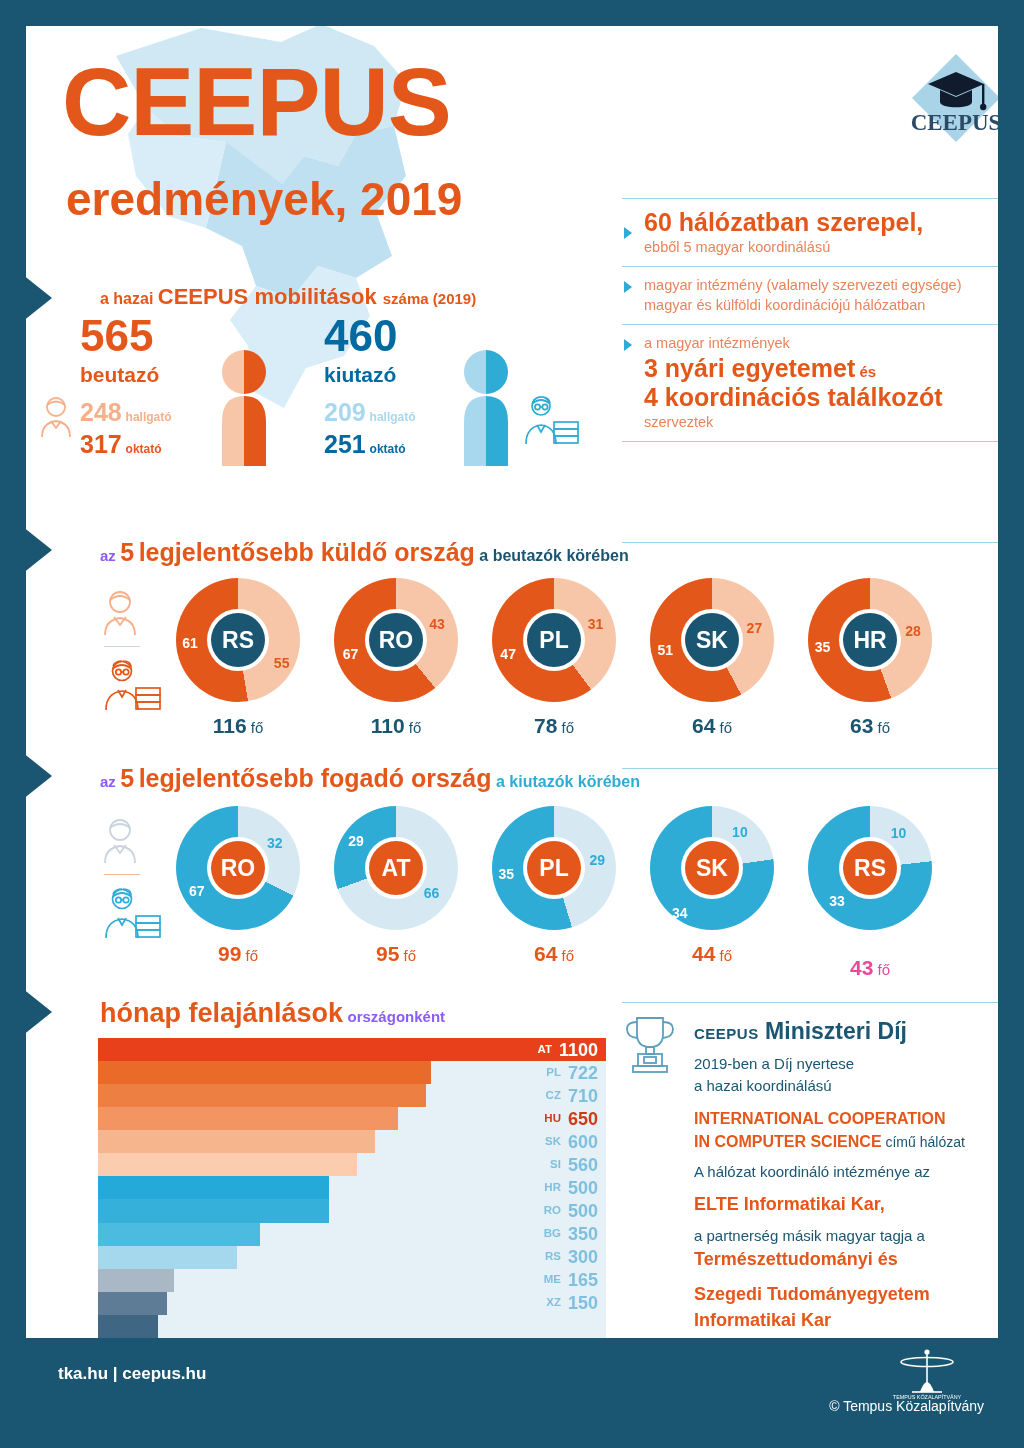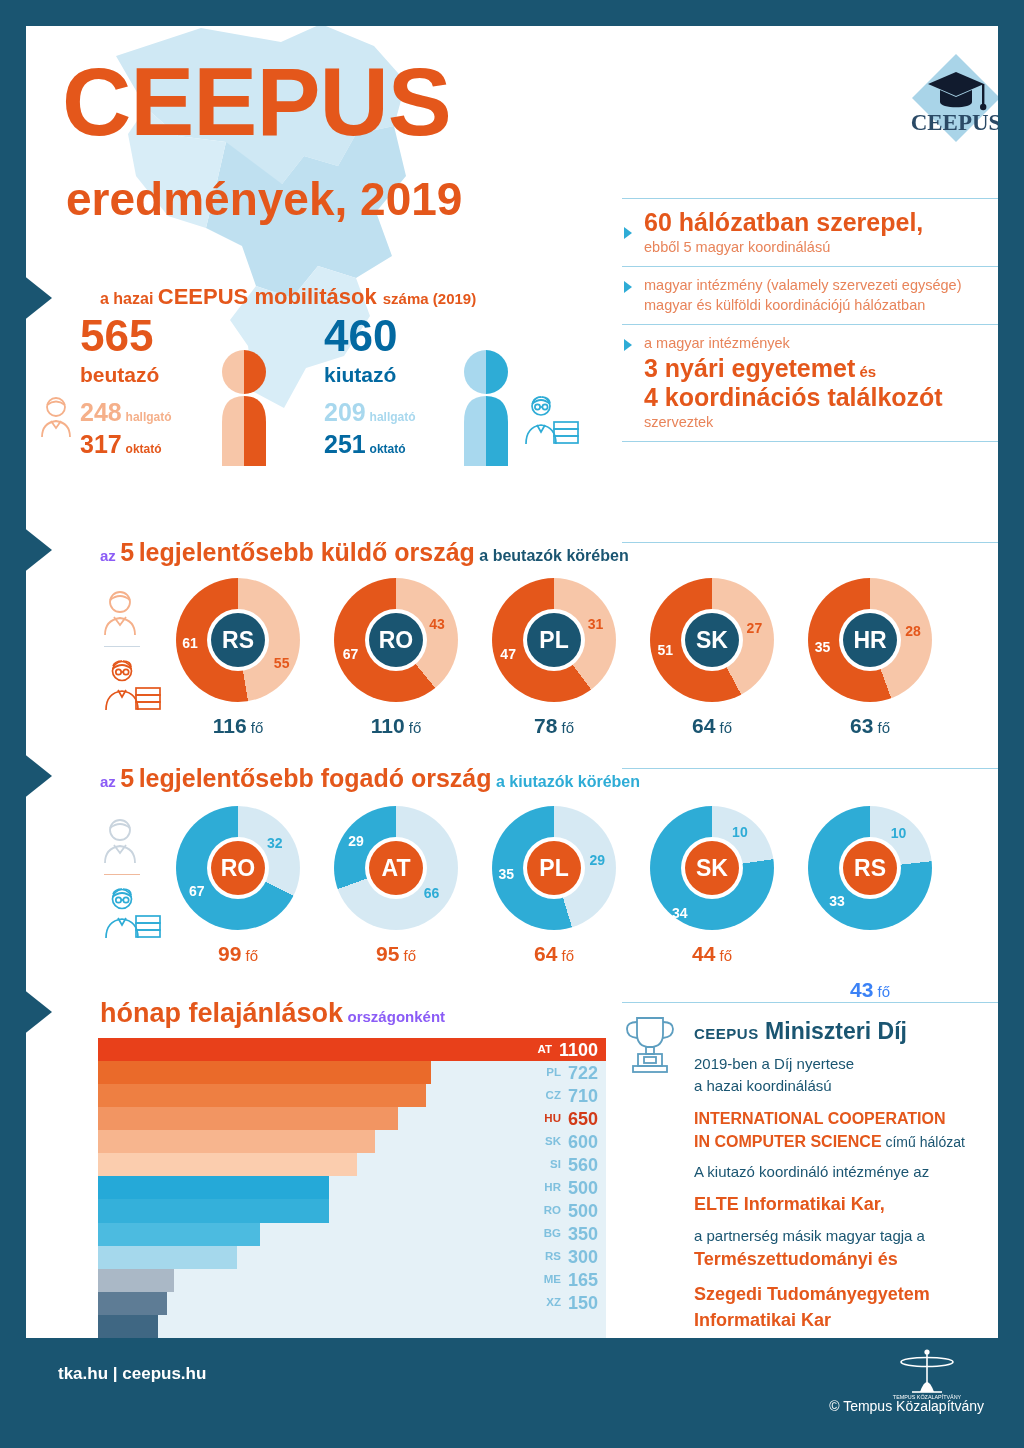--- a/index.html
+++ b/index.html
@@ -402,21 +402,21 @@
           <div class="d-lbl-bot" style="color: rgb(255, 255, 255); left: 21.8764px; top: 84px; margin-top: 15px;">34</div>
         </div>
         <div class="d-total" style="left: 624px; top: 916px; width: 124px; color: rgb(228, 87, 27);"><b>44</b> <span>fő</span></div>
         <div class="donut-wrap" style="left: 782px; top: 780px;">
           <div class="donut" style="background: conic-gradient(rgb(214, 233, 243) 0deg, rgb(214, 233, 243) 83.7209deg, rgb(46, 172, 214) 83.7209deg, rgb(46, 172, 214) 360deg);">
             <div class="hub" style="background: rgb(228, 87, 27);">RS</div>
           </div>
           <div class="d-lbl-top" style="color: rgb(46, 172, 214); left: 82.6967px; top: 18.7405px;">10</div>
           <div class="d-lbl-bot" style="color: rgb(255, 255, 255); left: 21.3033px; top: 87.2595px;">33</div>
         </div>
-        <div class="d-total" style="left: 782px; top: 952px; width: 124px; color: #3b82f6;"><b>43</b> <span>fő</span></div>
+        <div class="d-total" style="left: 782px; top: 930px; width: 124px; color: #ec4899;"><b>43</b> <span>fő</span></div>
       </div>
 
     <div class="arrow-left" style="left:-4px; top:962px;"></div>
     <div class="sec-head" style="left:74px; top:972px;">
       <span class="big" style="font-size:27px;">hónap felajánlások</span>
       <span class="small">országonként</span>
     </div>
     <div class="sep-line" style="left:596px; top:976px; width:386px;"></div>
 
     <div class="bars-panel" id="bars-panel">
@@ -522,21 +522,21 @@
             <rect x="22" y="43" width="12" height="6"></rect>
             <rect x="11" y="52" width="34" height="6"></rect>
           </g>
         </svg>
         <div style="padding-top:4px;">
           <div class="hd"><span class="sm">CEEPUS</span> <span>Miniszteri Díj</span></div>
           <p>2019-ben a Díj nyertese</p>
           <p style="margin-top:0;">a hazai koordinálású</p>
           <div class="oran">INTERNATIONAL COOPERATION</div>
           <div class="oran" style="margin-top:0;"><span>IN COMPUTER SCIENCE</span><span class="nor"> című hálózat</span></div>
-          <p>A kiutazó koordináló intézménye az</p>
+          <p>A hálózat koordináló intézménye az</p>
           <div class="big-oran">ELTE Informatikai Kar,</div>
           <p>a partnerség másik magyar tagja a</p>
           <div class="big-oran" style="margin-top:0;">Természettudományi és</div>
           <div class="big-oran">Szegedi Tudományegyetem</div>
           <div class="big-oran" style="margin-top:0;">Informatikai Kar</div>
           <div class="big-oran" style="margin-top:0;">Informatikai Intézete</div>
         </div>
       </div>
     </div>
 

